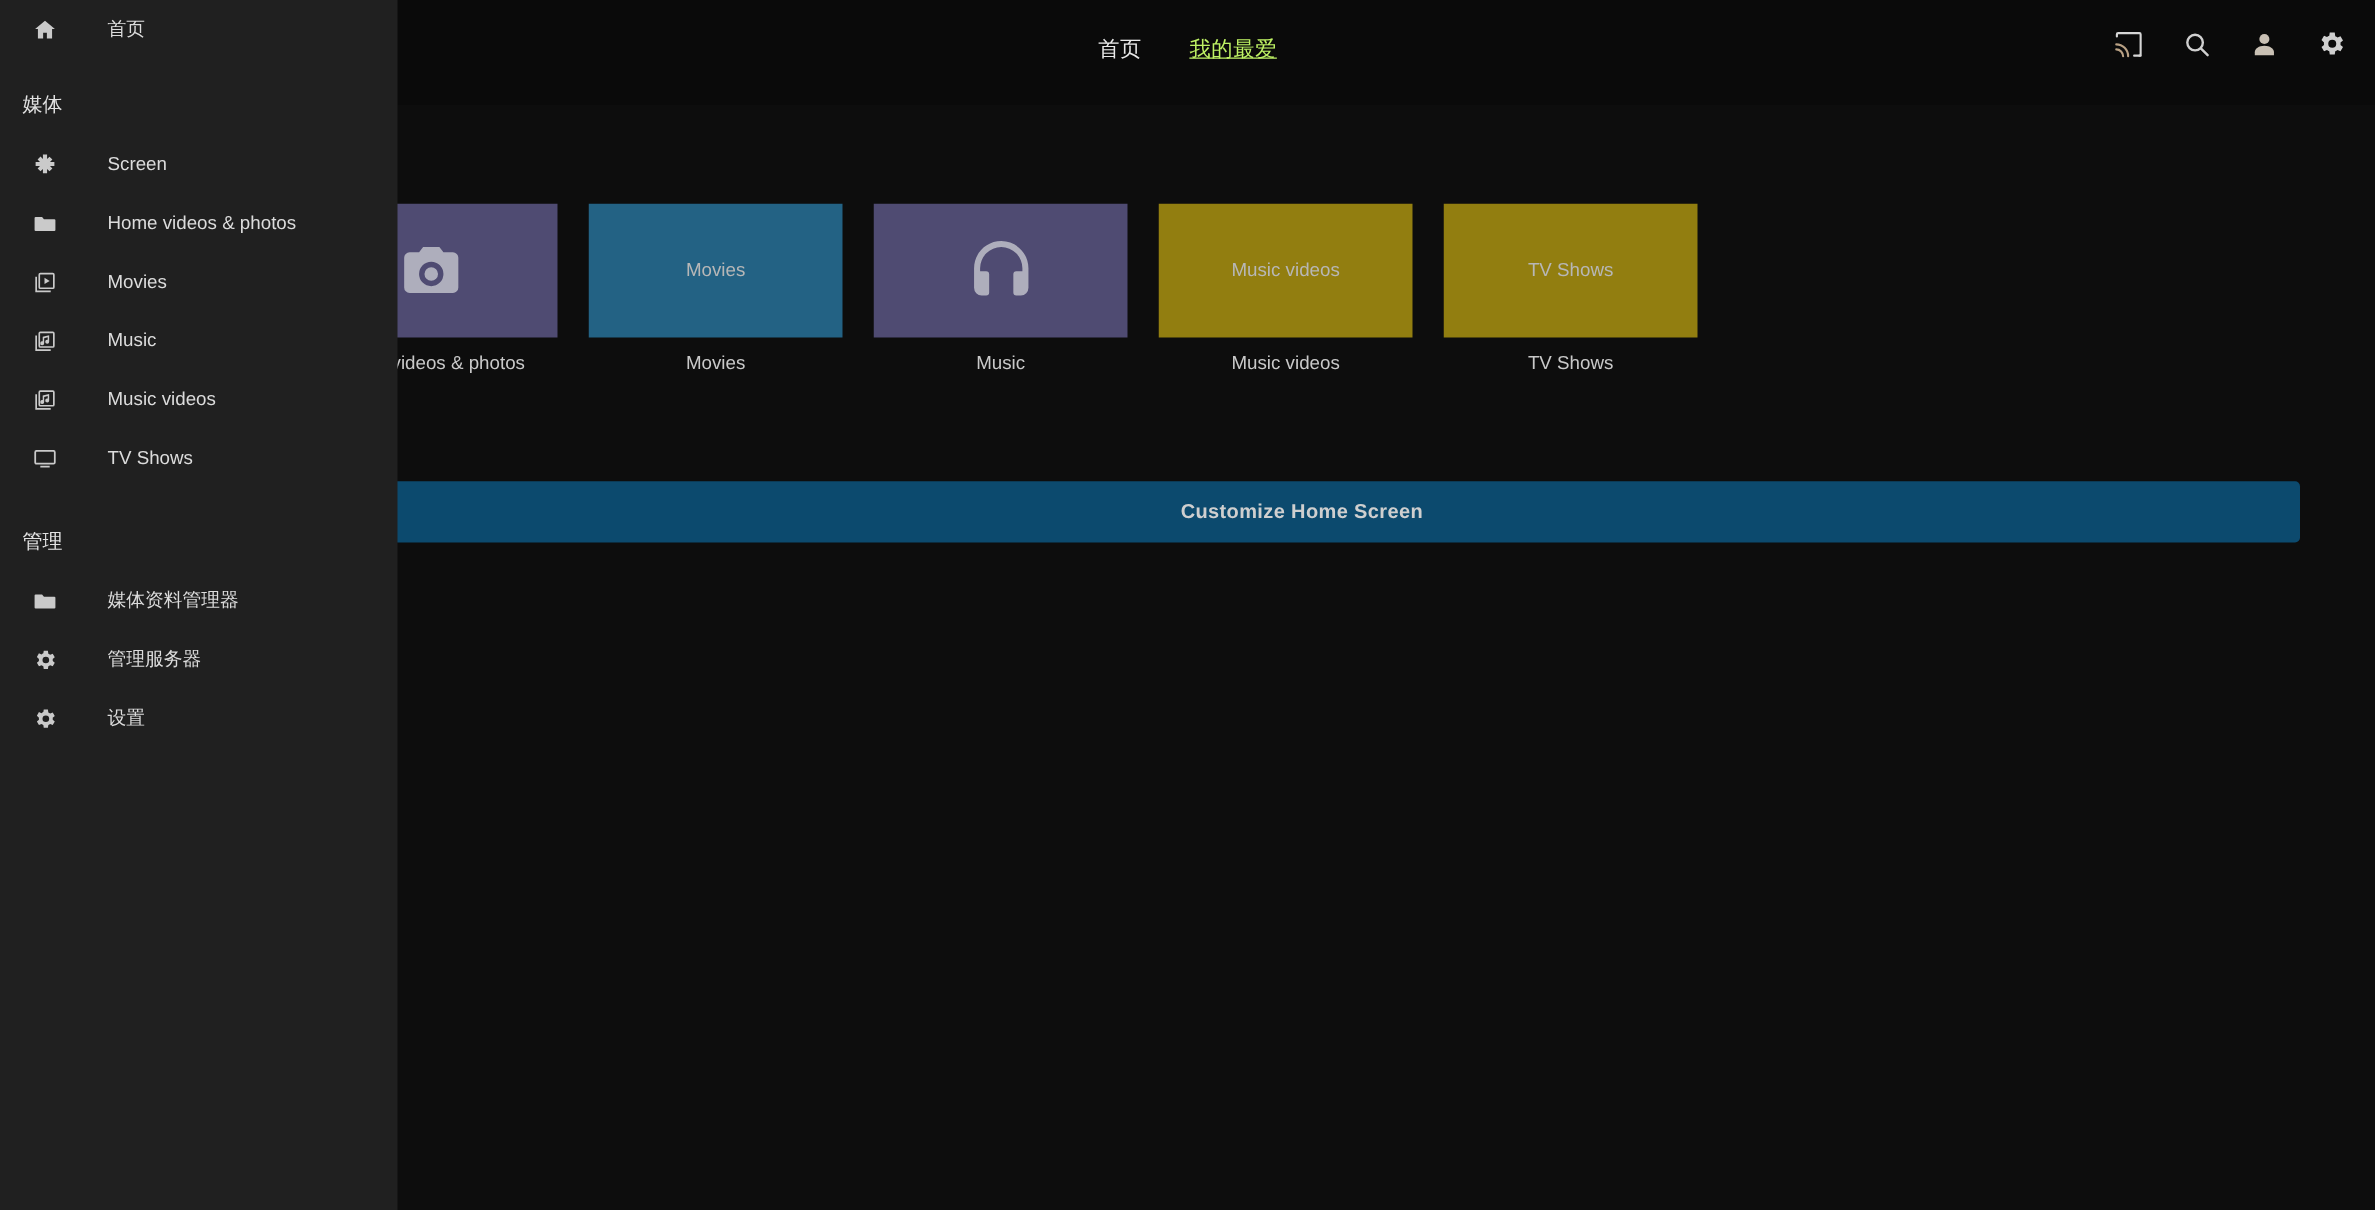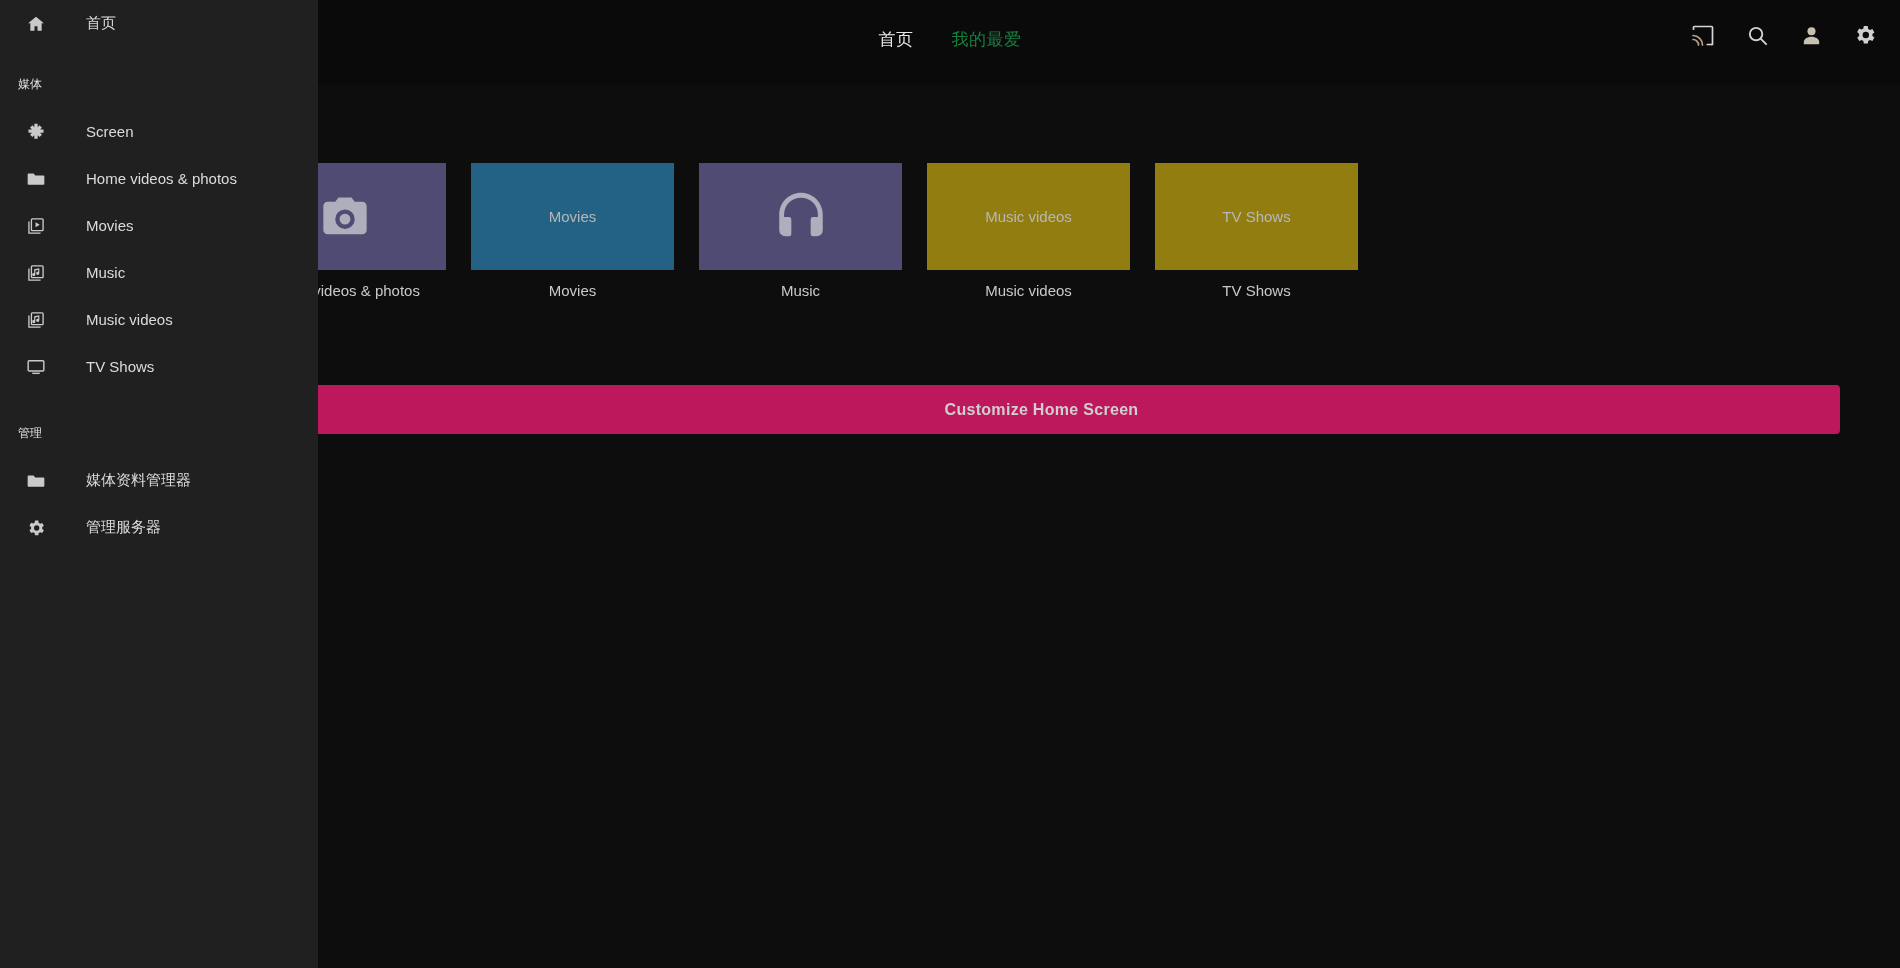--- a/index.html
+++ b/index.html
@@ -40,21 +40,21 @@
   }
   .header-tab {
     font-size: 17px;
     letter-spacing: 0.5px;
     padding: 2px 6px;
     pointer-events: auto;
     cursor: pointer;
     white-space: nowrap;
   }
   .header-tab.active { color: #e8e8e8; font-weight: 500; }
-  .header-tab.inactive { color: #15803d; }
+  .header-tab.inactive { color: #bef264; text-decoration: underline; }
 
   .header-icons {
     position: absolute;
     right: 22px;
     top: 22px;
     display: flex;
     align-items: center;
     gap: 28px;
   }
   .hicon {
@@ -96,21 +96,21 @@
     margin-left: 32px;
     font-size: 15px;
     color: #dcdcdc;
     white-space: nowrap;
   }
   .side-header {
     height: 47px;
     display: flex;
     align-items: center;
     padding-left: 18px;
-    font-size: 12px;
+    font-size: 16px;
     color: #e2e2e2;
   }
   .spacer-sm { height: 14px; }
   .spacer-lg { height: 20px; }
 
   
   .main {
     position: absolute;
     top: 0; left: 0;
     width: 1900px;
@@ -154,21 +154,21 @@
   }
   .tile svg { display: block; }
 
   
   .customize-bar {
     position: absolute;
     top: 385px;
     left: 243px;
     width: 1597px;
     height: 49px;
-    background: #be185d;
+    background: #0c4a6e;
     border-radius: 4px;
     display: flex;
     align-items: center;
     justify-content: center;
     cursor: pointer;
   }
   .customize-bar-label {
     font-size: 16px;
     font-weight: bold;
     color: #cfcfcf;
@@ -361,17 +361,25 @@
 
     <div class="side-item">
       <span class="s-ico">
         <svg width="20" height="20" viewBox="0 0 24 24" fill="#cacaca">
           <path d="M19.4 13a7.8 7.8 0 0 0 0-2l2-1.6-2-3.4-2.4 1a7.6 7.6 0 0 0-1.8-1L14.8 3h-4l-.4 2.6a7.6 7.6 0 0 0-1.8 1l-2.4-1-2 3.4L6.2 11a7.8 7.8 0 0 0 0 2l-2 1.6 2 3.4 2.4-1c.55.42 1.16.77 1.8 1l.4 2.6h4l.4-2.6c.64-.25 1.25-.6 1.8-1l2.4 1 2-3.4-2-1.6zM12.8 15.2a3.2 3.2 0 1 1 0-6.4 3.2 3.2 0 0 1 0 6.4z"></path>
         </svg>
       </span>
       <span class="s-label">管理服务器</span>
     </div>
 
+    <div class="side-item">
+      <span class="s-ico">
+        <svg width="20" height="20" viewBox="0 0 24 24" fill="#cacaca">
+          <path d="M19.4 13a7.8 7.8 0 0 0 0-2l2-1.6-2-3.4-2.4 1a7.6 7.6 0 0 0-1.8-1L14.8 3h-4l-.4 2.6a7.6 7.6 0 0 0-1.8 1l-2.4-1-2 3.4L6.2 11a7.8 7.8 0 0 0 0 2l-2 1.6 2 3.4 2.4-1c.55.42 1.16.77 1.8 1l.4 2.6h4l.4-2.6c.64-.25 1.25-.6 1.8-1l2.4 1 2-3.4-2-1.6zM12.8 15.2a3.2 3.2 0 1 1 0-6.4 3.2 3.2 0 0 1 0 6.4z"></path>
+        </svg>
+      </span>
+      <span class="s-label">设置</span>
+    </div>
 
 
   </div>
 
 </div>
 
 </body></html>

